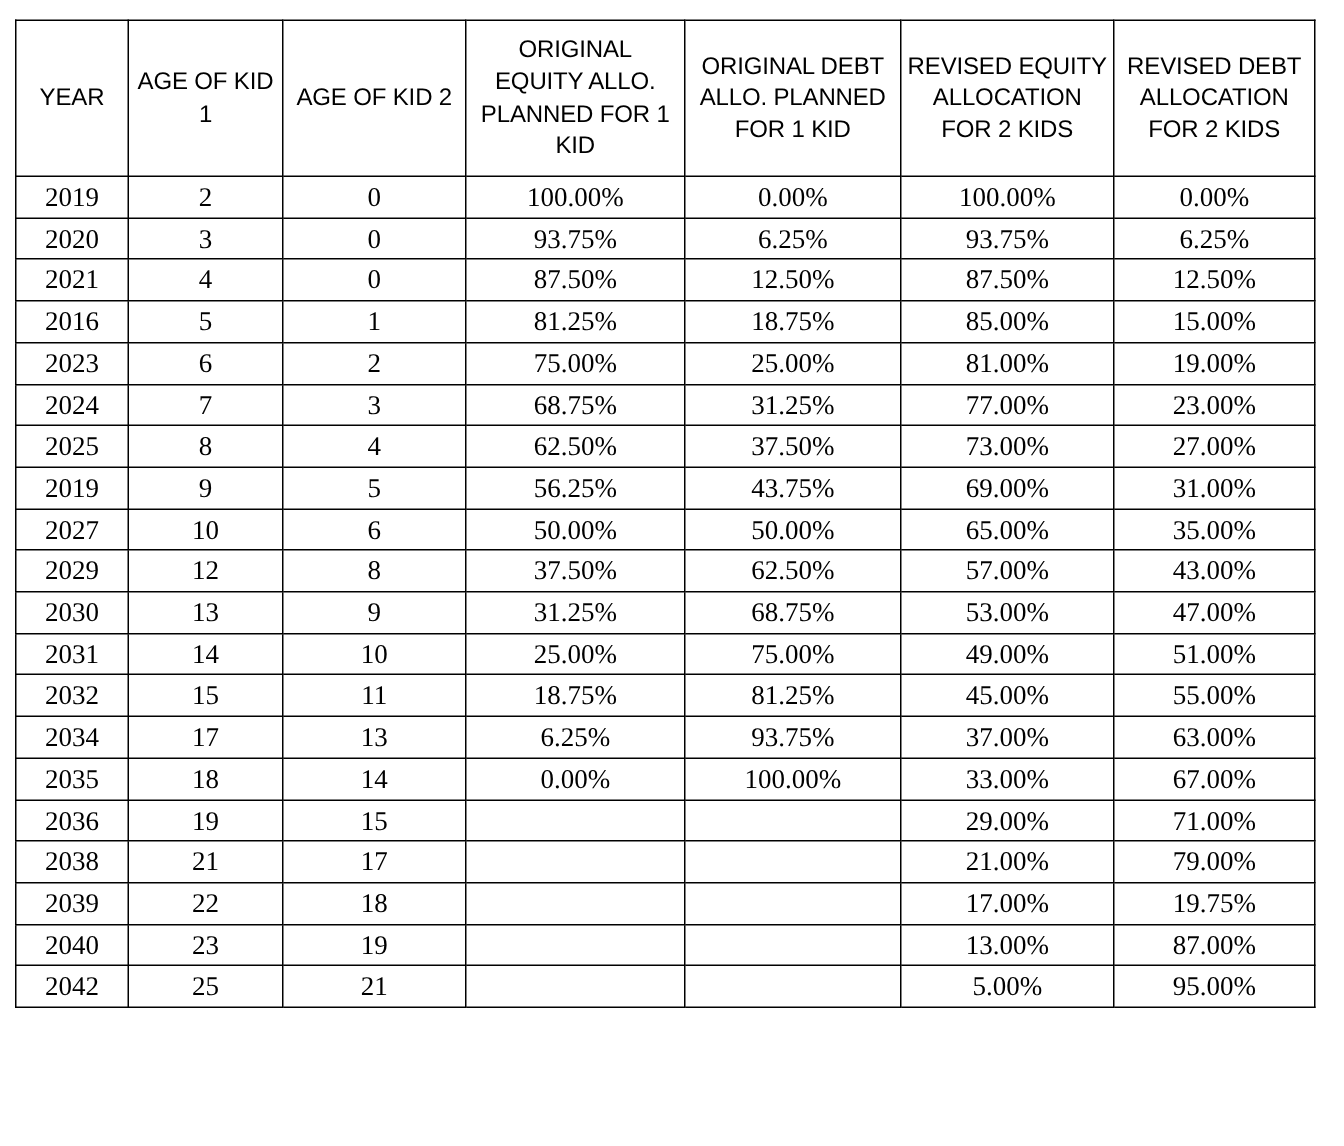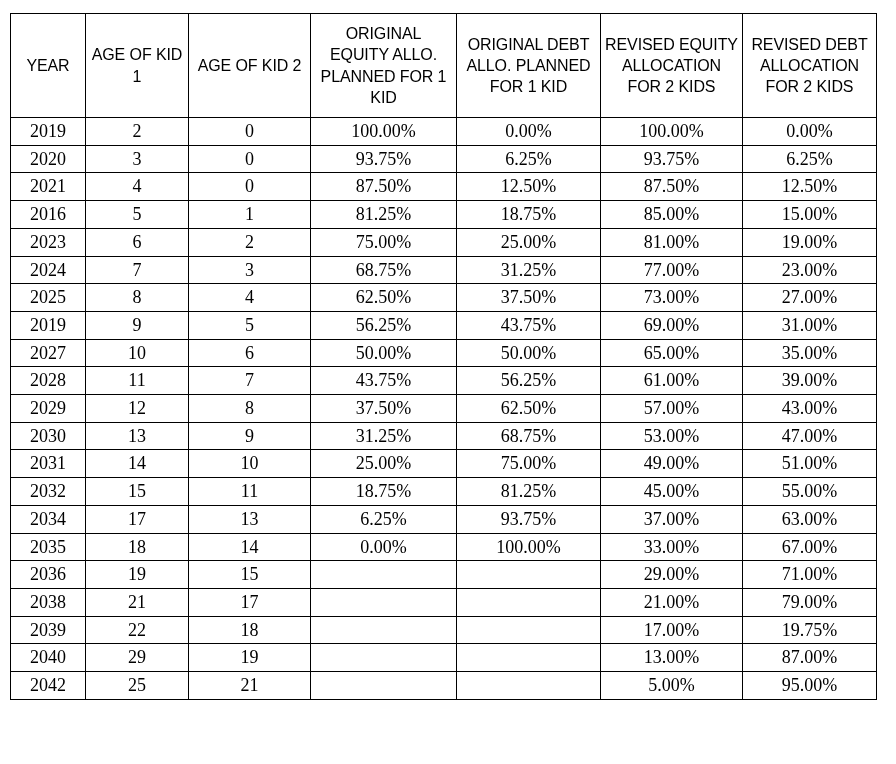--- a/index.html
+++ b/index.html
@@ -169,29 +169,20 @@
         <tr>
           <td>2027</td>
           <td>10</td>
           <td>6</td>
           <td>50.00%</td>
           <td>50.00%</td>
           <td>65.00%</td>
           <td>35.00%</td>
         </tr>
         <tr>
-          <td>2028</td>
-          <td>11</td>
-          <td>7</td>
-          <td>43.75%</td>
-          <td>56.25%</td>
-          <td>61.00%</td>
-          <td>39.00%</td>
-        </tr>
-        <tr>
           <td>2029</td>
           <td>12</td>
           <td>8</td>
           <td>37.50%</td>
           <td>62.50%</td>
           <td>57.00%</td>
           <td>43.00%</td>
         </tr>
         <tr>
           <td>2030</td>
@@ -260,21 +251,21 @@
           <td>2039</td>
           <td>22</td>
           <td>18</td>
           <td></td>
           <td></td>
           <td>17.00%</td>
           <td>19.75%</td>
         </tr>
         <tr>
           <td>2040</td>
-          <td>29</td>
+          <td>23</td>
           <td>19</td>
           <td></td>
           <td></td>
           <td>13.00%</td>
           <td>87.00%</td>
         </tr>
         <tr>
           <td>2042</td>
           <td>25</td>
           <td>21</td>

